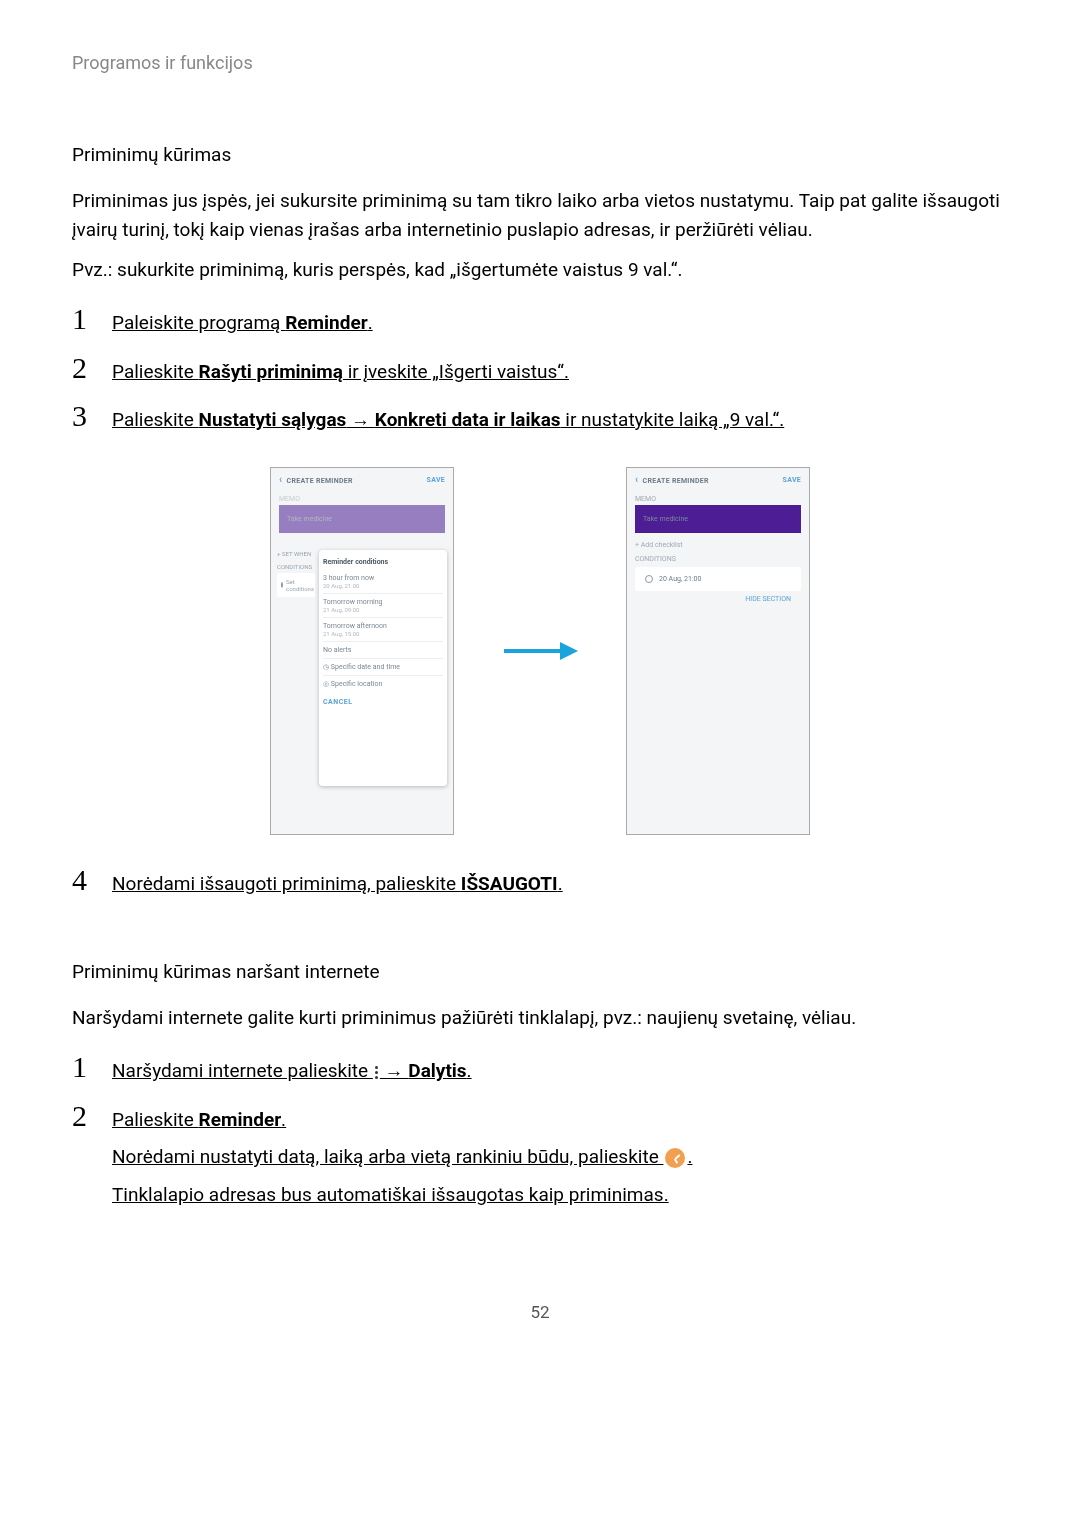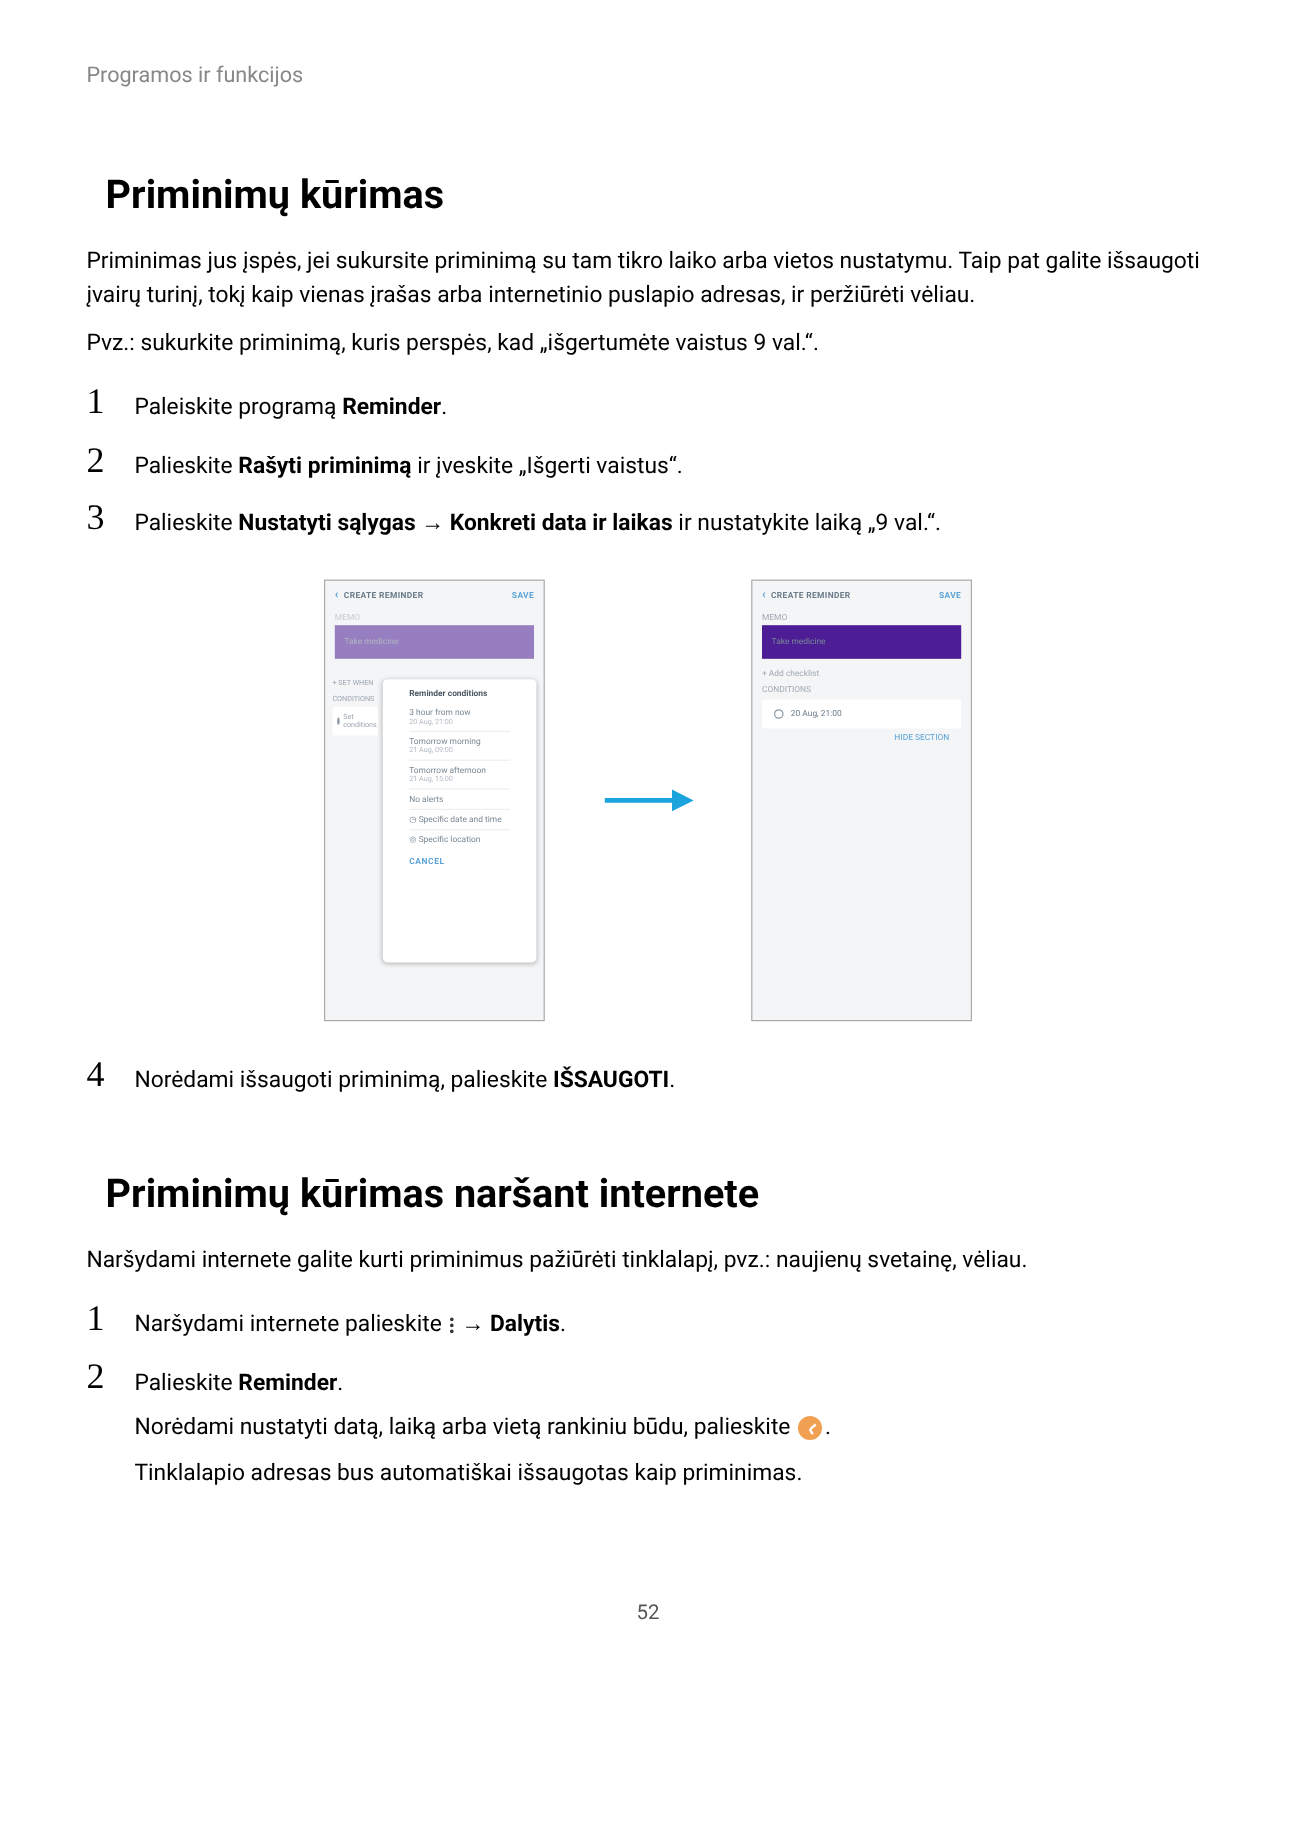--- a/index.html
+++ b/index.html
@@ -10,25 +10,24 @@
   margin: 0 auto;
   color: #000;
   padding: 0 72px 40px 72px;
 }
 .header {
   font-size: 18px;
   color: #888;
   padding: 52px 0 10px 0;
 }
 .section-title {
-  font-size: 33px;
-  font-weight: 700;
+  font-size: 19px;
+  font-weight: 400;
   margin-top: 60px;
   margin-bottom: 20px;
-  margin-left: 16px;
 }
 .body-text {
   font-size: 19px;
   line-height: 1.55;
   margin-bottom: 10px;
 }
 .steps { margin-top: 20px; }
 .step {
   display: flex;
   align-items: flex-start;
@@ -39,20 +38,21 @@
   font-family: Georgia, "Times New Roman", serif;
   font-size: 30px;
   font-weight: 400;
   line-height: 1;
   min-width: 22px;
 }
 .step-text {
   font-size: 19px;
   line-height: 1.6;
   padding-top: 4px;
+  text-decoration: underline;
 }
 .step-subtext {
   font-size: 19px;
   line-height: 1.7;
   margin-top: 6px;
 }
 b { font-weight: 700; }
 
 
 .figure-row {
@@ -105,21 +105,21 @@
   width: 8px; height: 8px; border:1px solid #8b98a4; border-radius:50%;
 }
 .phone .hide-section { color:#5aa3d8; text-align:right; margin:4px 10px 0 0; }
 
 .popup {
   position:absolute;
   top:82px; left:48px; right:6px; bottom:48px;
   background:#fff;
   border-radius:4px;
   box-shadow: 0 1px 4px rgba(0,0,0,.25);
-  padding:8px 22px;
+  padding:8px 4px;
 }
 .popup .ptitle { font-weight:700; color:#4c5864; margin-bottom:4px; }
 .popup .popt { padding:4px 0; color:#7a8894; border-top:1px solid #eee; }
 .popup .popt.first { border-top:none; }
 .popup .popt .sub { color:#b2bac3; font-size:6px; }
 .popup .cancel { color:#5aa3d8; text-align:left; font-weight:700; margin-top:6px; letter-spacing:.5px; }
 .phone .dim-section { opacity:.55; }
 .phone .left-strip {
   position:absolute; top:82px; left:6px; width:38px;
   font-size:6px; color:#9aa6b1;

